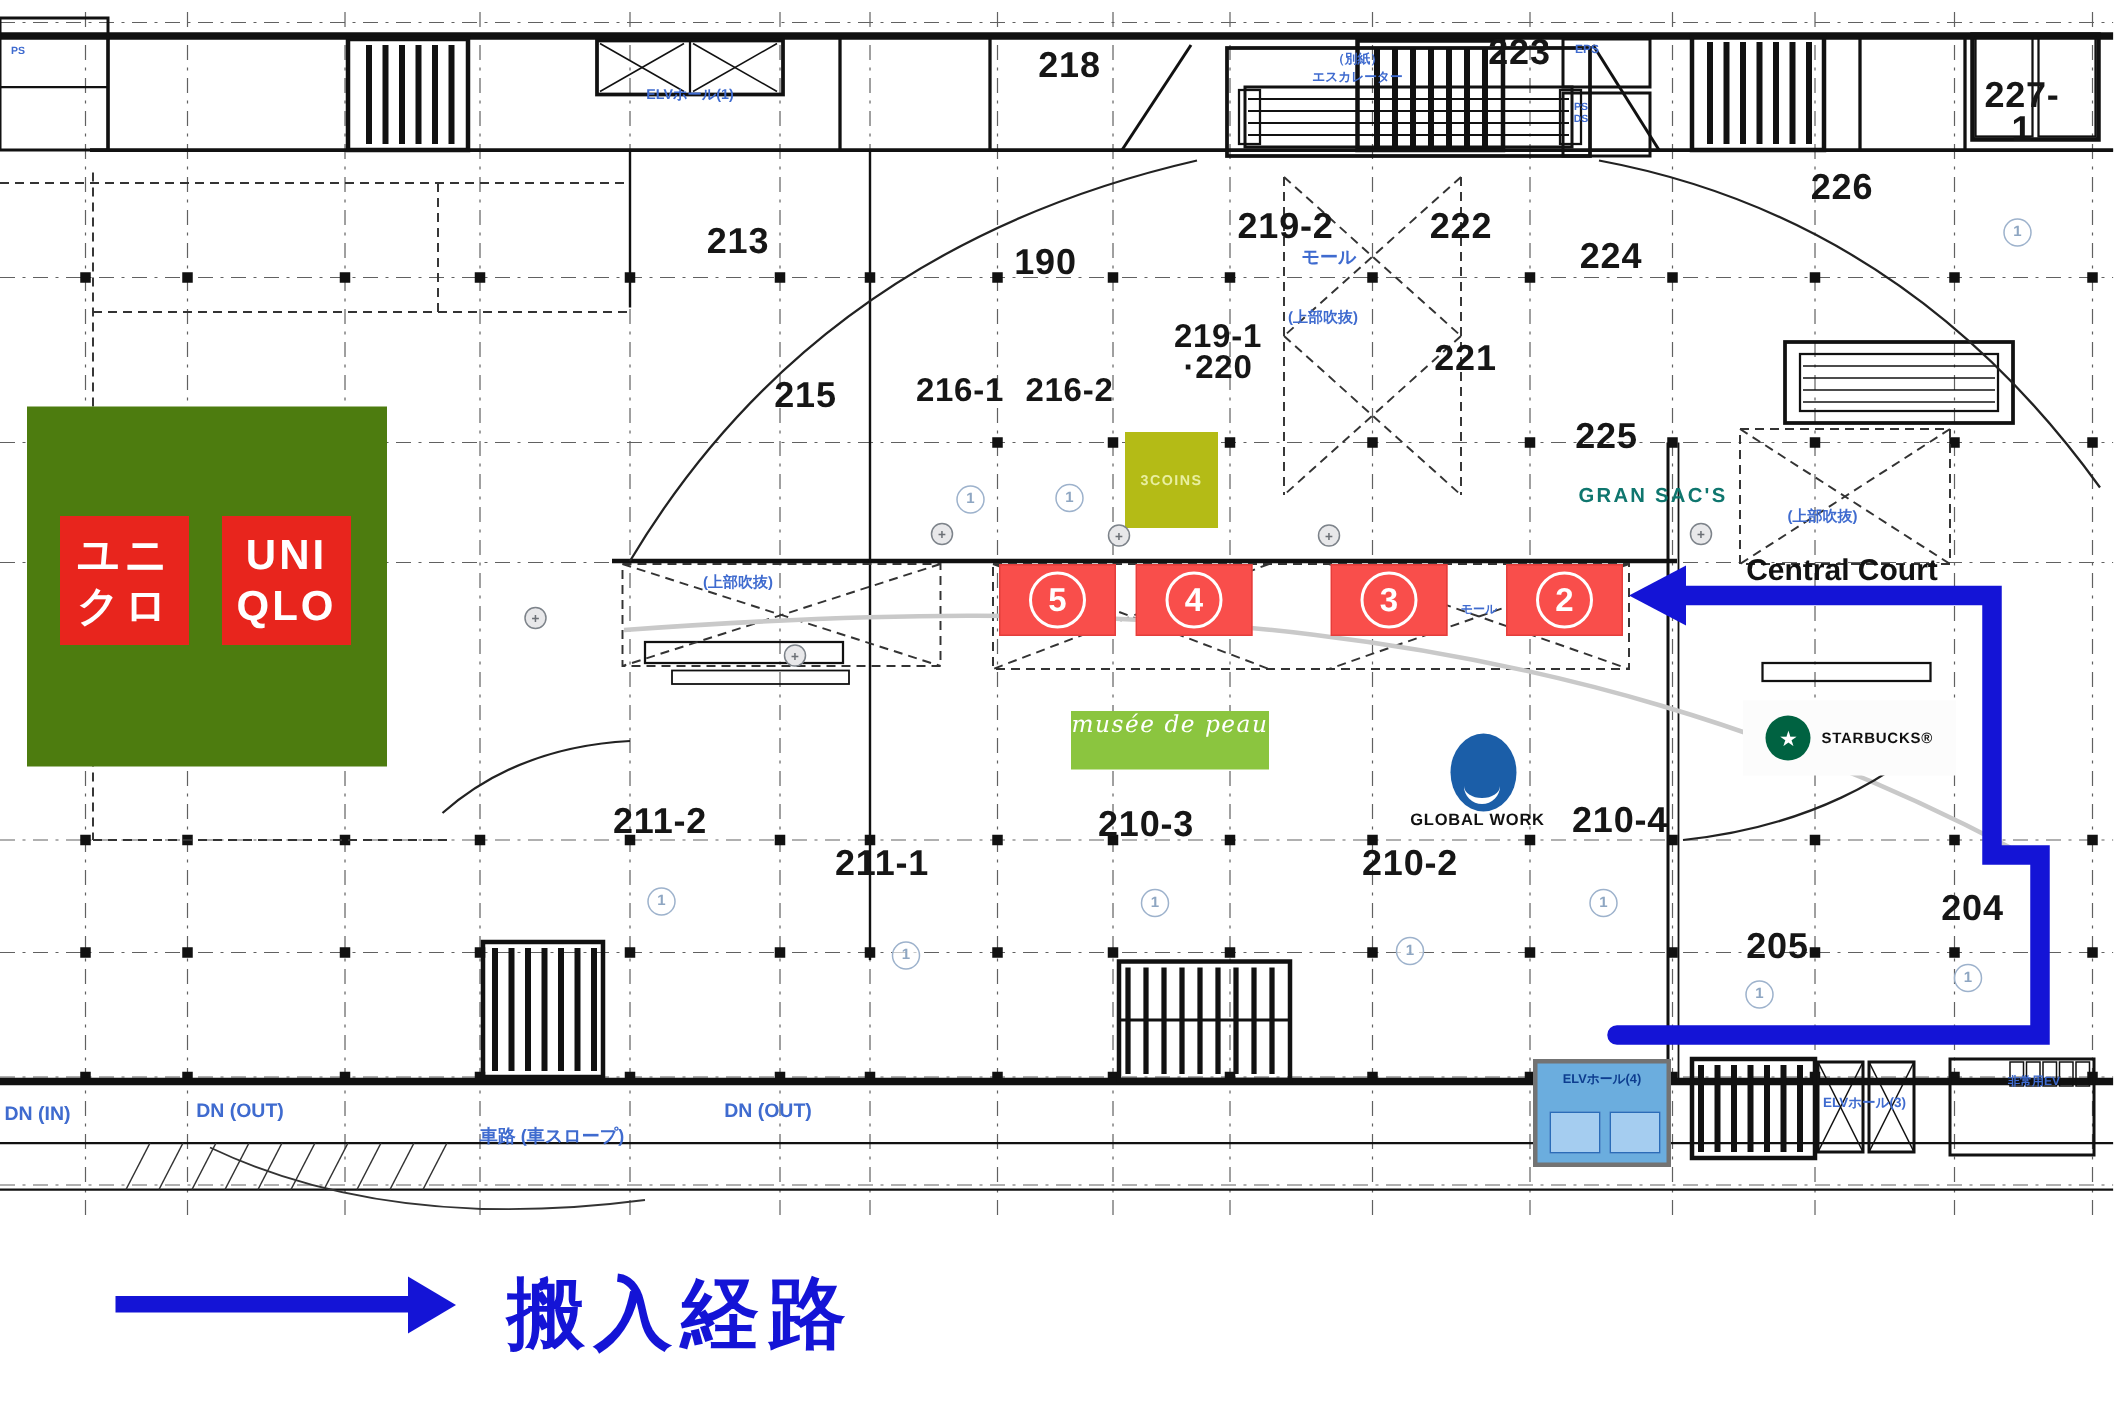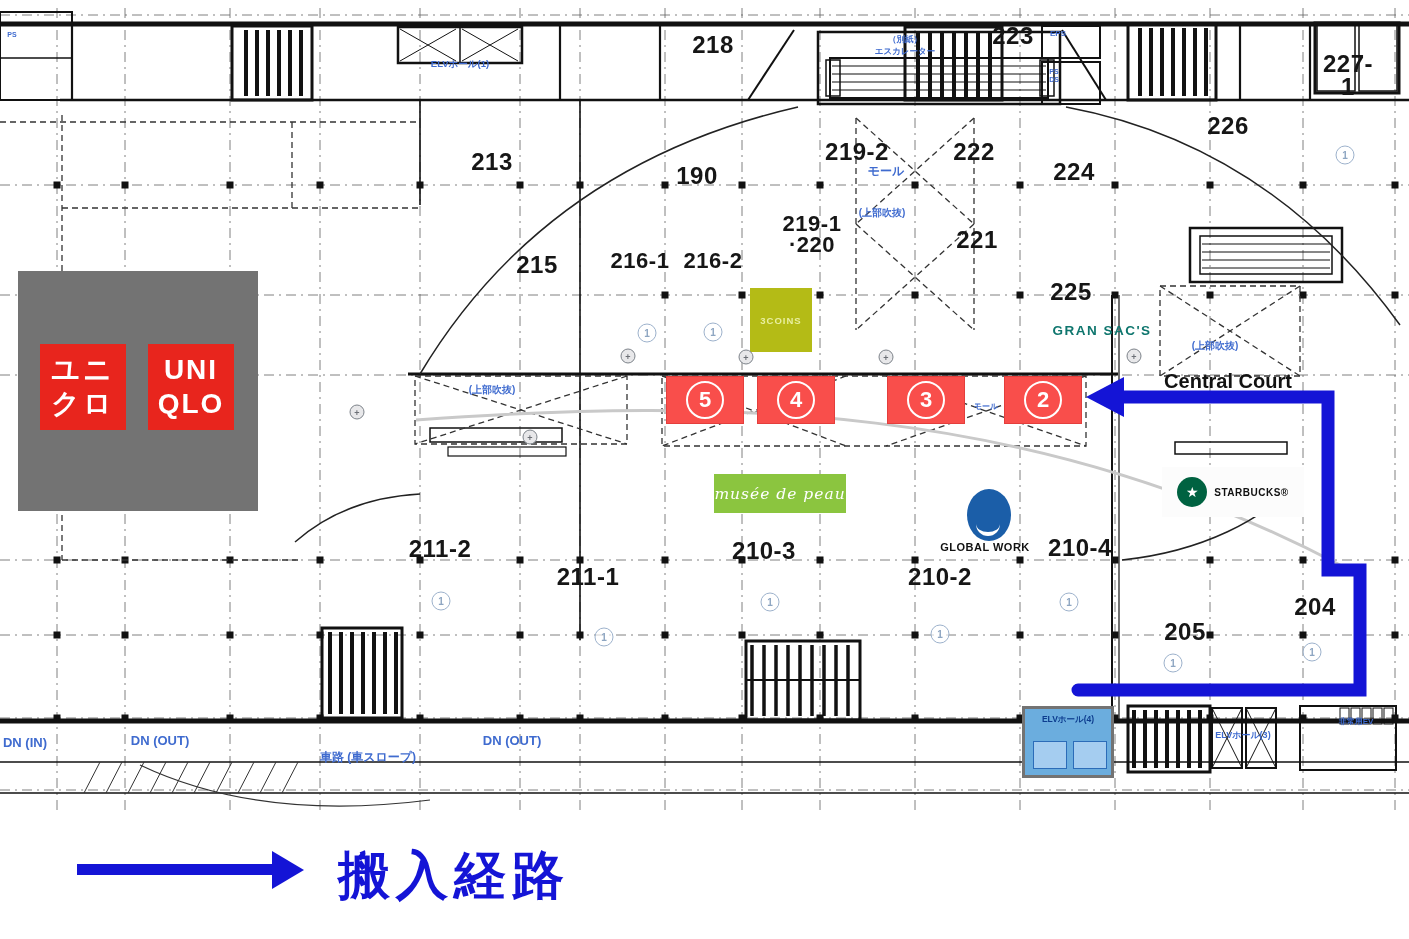--- a/index.html
+++ b/index.html
@@ -16,34 +16,34 @@
               border:1.5px solid #9db2cc;color:#8ea6c2;font-size:10px;font-weight:700;
               display:flex;align-items:center;justify-content:center;background:rgba(255,255,255,.65);}
   .survey-marker{position:absolute;transform:translate(-50%,-50%);width:13px;height:13px;border-radius:50%;
               border:1.6px solid #7d838a;color:#6c7076;font-size:9px;font-weight:700;
               display:flex;align-items:center;justify-content:center;background:#e8e8ea;}
   .route-badge{position:absolute;top:376px;width:78px;height:48px;background:#f94e4b;
               display:flex;align-items:center;justify-content:center;box-shadow:0 0 0 1px #e43e3c inset;}
   .badge-num{width:34px;height:34px;border:2.5px solid #fff;border-radius:50%;color:#fff;
               font-size:22px;font-weight:700;display:flex;align-items:center;justify-content:center;}
   
-  #uniqlo-panel{left:18px;top:271px;width:240px;height:240px;background:#737373;}
+  #uniqlo-panel{left:18px;top:271px;width:240px;height:240px;background:#4d7c0f;}
   .uni-sq{position:absolute;top:73px;width:86px;height:86px;background:#e8251d;color:#fff;
           display:flex;flex-direction:column;align-items:center;justify-content:center;
           font-weight:800;font-size:28px;line-height:34px;}
   #uniqlo-kana{left:22px;letter-spacing:3px;}
   #uniqlo-latin{left:130px;letter-spacing:2px;}
   #orihica-box{left:458px;top:292px;width:96px;height:60px;background:#31405d;color:#fff;
           display:flex;flex-direction:column;align-items:center;justify-content:center;}
   #orihica-box .nm{font-size:12.5px;letter-spacing:3.5px;font-weight:700;}
   #orihica-box .tg{font-size:10px;color:#8fa3c4;line-height:8px;}
   #coins-box{left:750px;top:288px;width:62px;height:64px;background:#b4bb16;color:#e9efa0;
           display:flex;align-items:center;justify-content:center;font-size:9.5px;font-weight:700;letter-spacing:1px;}
   #musee-box{left:714px;top:474px;width:132px;height:39px;background:#8bc53f;color:#fff;
-          display:flex;align-items:center;justify-content:center;
+          display:flex;align-items:flex-start;justify-content:center;
           font-family:"DejaVu Serif",serif;font-style:italic;font-size:15.5px;letter-spacing:1px;}
   #gw-logo{left:967px;top:489px;width:44px;height:52px;background:#1b5ea8;border-radius:50%;}
   #gw-logo .smile{position:absolute;left:9px;bottom:5px;width:24px;height:12px;
           border-bottom:4px solid #fff;border-radius:0 0 12px 12px;}
   #gw-label{left:985px;top:547px;font-size:11px;font-weight:700;color:#111;letter-spacing:.5px;white-space:nowrap;}
   #sb-panel{left:1162px;top:467px;width:142px;height:50px;background:#fcfcfc;
           display:flex;align-items:center;justify-content:center;gap:7px;}
   #sb-circle{width:30px;height:30px;border-radius:50%;background:#006241;color:#fff;
           display:flex;align-items:center;justify-content:center;font-size:14px;}
   #sb-name{font-size:10px;font-weight:700;color:#101010;letter-spacing:.5px;}

